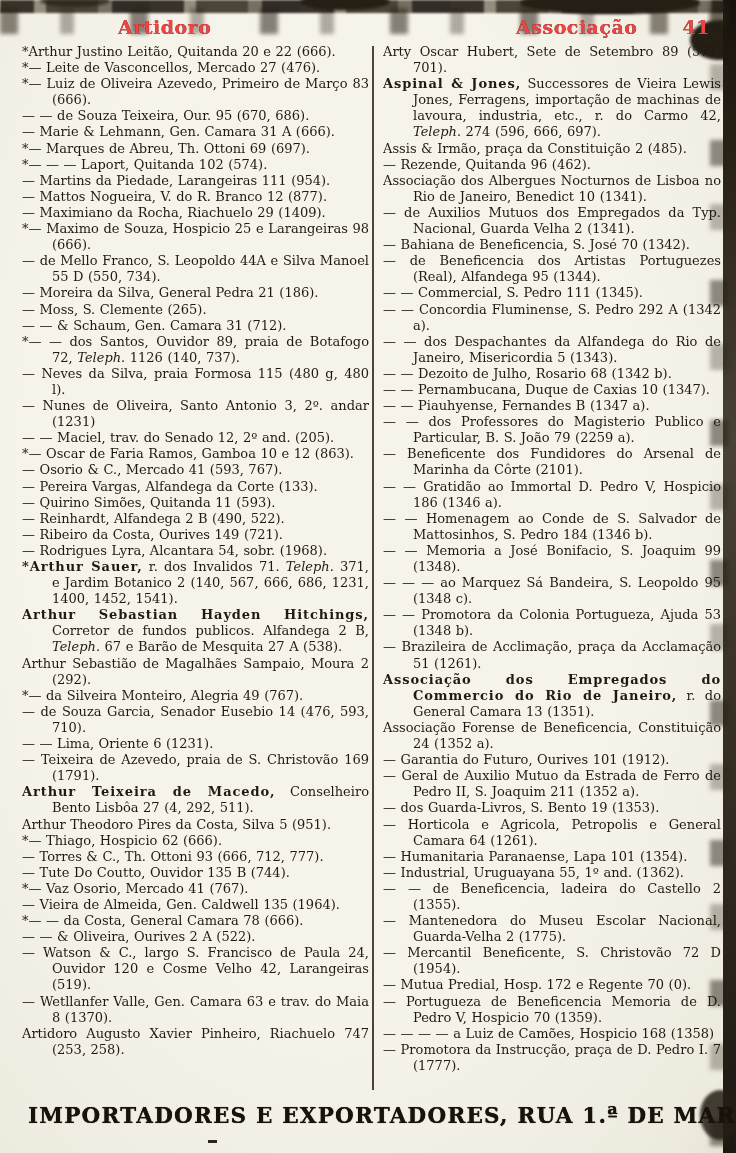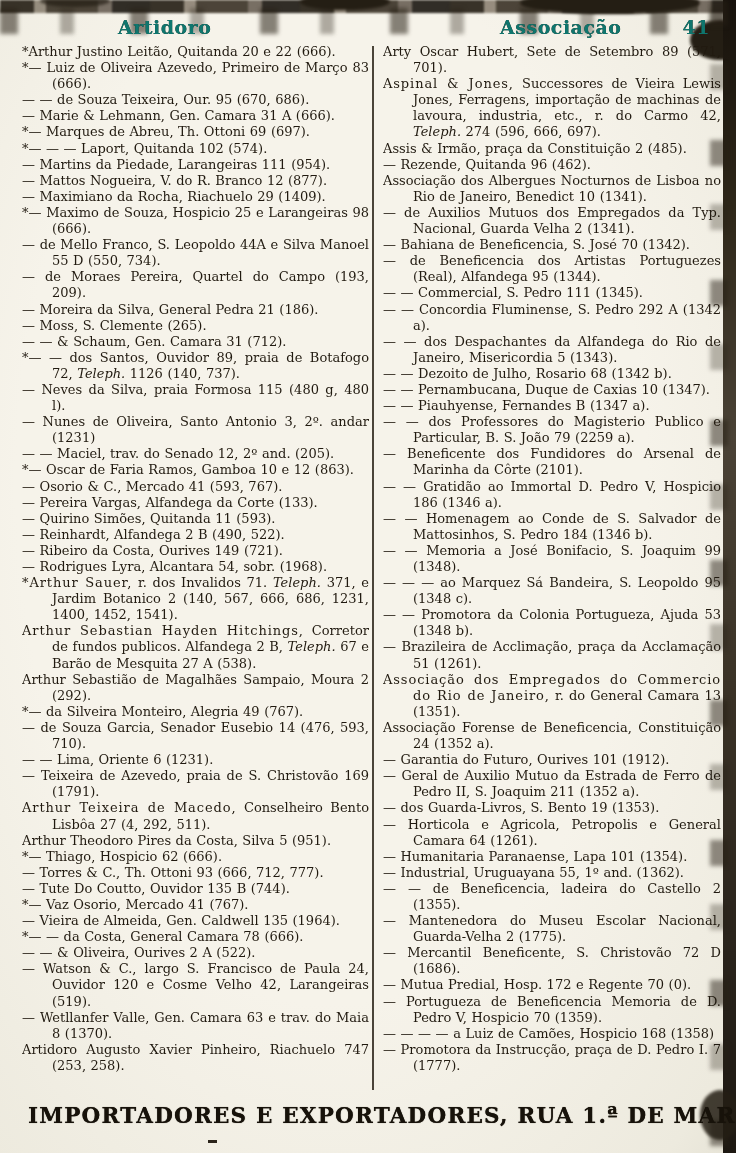--- a/index.html
+++ b/index.html
@@ -18,32 +18,32 @@
     background:repeating-linear-gradient(90deg,rgba(40,33,22,.55) 0 18px,rgba(243,240,232,0) 18px 60px,rgba(40,33,22,.35) 60px 74px,rgba(243,240,232,0) 74px 130px);
     filter:blur(2px);}
   .blob{position:absolute;background:#241e14;border-radius:50%;filter:blur(1.5px);}
   .edge-right{position:absolute;top:0;right:0;width:13px;height:1153px;
     background:linear-gradient(180deg,#17120c 0%,#2e2719 18%,#4a4236 38%,#3a3226 60%,#2a241c 82%,#1d1812 100%);
     filter:blur(.5px);}
   .edge-right2{position:absolute;top:0;right:8px;width:18px;height:1153px;
     background:repeating-linear-gradient(180deg,rgba(40,33,22,.5) 0 26px,rgba(243,240,232,0) 26px 64px,rgba(40,33,22,.3) 64px 90px,rgba(243,240,232,0) 90px 140px);
     filter:blur(2px);}
   
-  .running-head{position:absolute;top:16px;left:0;width:736px;height:30px;font-weight:bold;font-size:19px;letter-spacing:.5px;color:#0f766e;text-shadow:0 0 .6px #241d12;}
+  .running-head{position:absolute;top:16px;left:0;width:736px;height:30px;font-weight:bold;font-size:19px;letter-spacing:.5px;color:#ef4444;text-shadow:0 0 .6px #241d12;}
   .head-left{position:absolute;left:118px;top:0;}
-  .head-right{position:absolute;left:500px;top:0;}
+  .head-right{position:absolute;left:516px;top:0;}
   .page-num{position:absolute;right:26px;top:0;}
   
   .col{position:absolute;top:44px;overflow:hidden;}
   .col-left{left:22px;width:347px;height:1042px;}
   .col-right{left:383px;width:338px;height:1048px;}
   .divider{position:absolute;left:372px;top:46px;height:1044px;width:1.6px;background:#2b241a;opacity:.85;}
   .entry{margin:0;padding-left:30px;text-indent:-30px;text-align:justify;
     font-size:13px;line-height:16.1px;word-spacing:.4px;}
-  .entry span.b{font-weight:normal;letter-spacing:.9px;}
+  .entry span.b{font-weight:bold;letter-spacing:.9px;}
   .entry span.i{font-style:italic;font-weight:normal;letter-spacing:0;}
   
   .footer-banner{position:absolute;left:28px;top:1103px;width:760px;height:30px;
     font-weight:bold;font-size:21.5px;letter-spacing:1.2px;white-space:nowrap;color:#17120a;
     text-shadow:0 0 .7px #17120a;}
   .footer-dash{position:absolute;left:208px;top:1140px;width:9px;height:3px;background:#2b241a;}
 </style>
 </head>
 <body>
 
@@ -62,31 +62,31 @@
   <div class="running-head">
     <span class="head-left">Artidoro</span>
     <span class="head-right">Associação</span>
     <span class="page-num">41</span>
   </div>
 
   <div class="divider"></div>
 
   <div class="col col-left">
       <p class="entry"><span>*Arthur Justino Leitão, Quitanda 20 e 22 (666).</span></p>
+      <p class="entry"><span>*— Leite de Vasconcellos, Mercado 27 (476).</span></p>
       <p class="entry"><span>*— Luiz de Oliveira Azevedo, Primeiro de Março 83 (666).</span></p>
       <p class="entry"><span>— — de Souza Teixeira, Our. 95 (670, 686).</span></p>
       <p class="entry"><span>— Marie &amp; Lehmann, Gen. Camara 31 A (666).</span></p>
       <p class="entry"><span>*— Marques de Abreu, Th. Ottoni 69 (697).</span></p>
       <p class="entry"><span>*— — — Laport, Quitanda 102 (574).</span></p>
       <p class="entry"><span>— Martins da Piedade, Larangeiras 111 (954).</span></p>
       <p class="entry"><span>— Mattos Nogueira, V. do R. Branco 12 (877).</span></p>
       <p class="entry"><span>— Maximiano da Rocha, Riachuelo 29 (1409).</span></p>
       <p class="entry"><span>*— Maximo de Souza, Hospicio 25 e Larangeiras 98 (666).</span></p>
       <p class="entry"><span>— de Mello Franco, S. Leopoldo 44A e Silva Manoel 55 D (550, 734).</span></p>
-      <p class="entry"><span>— de Moraes Pereira, Quartel do Campo (193, 209).</span></p>
       <p class="entry"><span>— Moreira da Silva, General Pedra 21 (186).</span></p>
       <p class="entry"><span>— Moss, S. Clemente (265).</span></p>
       <p class="entry"><span>— — &amp; Schaum, Gen. Camara 31 (712).</span></p>
       <p class="entry"><span>*— — dos Santos, Ouvidor 89, praia de Botafogo 72, </span><span class="i">Teleph.</span><span> 1126 (140, 737).</span></p>
       <p class="entry"><span>— Neves da Silva, praia Formosa 115 (480 g, 480 l).</span></p>
       <p class="entry"><span>— Nunes de Oliveira, Santo Antonio 3, 2º. andar (1231)</span></p>
       <p class="entry"><span>— — Maciel, trav. do Senado 12, 2º and. (205).</span></p>
       <p class="entry"><span>*— Oscar de Faria Ramos, Gamboa 10 e 12 (863).</span></p>
       <p class="entry"><span>— Osorio &amp; C., Mercado 41 (593, 767).</span></p>
       <p class="entry"><span>— Pereira Vargas, Alfandega da Corte (133).</span></p>
@@ -140,21 +140,21 @@
       <p class="entry"><span class="b">Associação dos Empregados do Commercio do Rio de Janeiro,</span><span> r. do General Camara 13 (1351).</span></p>
       <p class="entry"><span>Associação Forense de Beneficencia, Constituição 24 (1352 a).</span></p>
       <p class="entry"><span>— Garantia do Futuro, Ourives 101 (1912).</span></p>
       <p class="entry"><span>— Geral de Auxilio Mutuo da Estrada de Ferro de Pedro II, S. Joaquim 211 (1352 a).</span></p>
       <p class="entry"><span>— dos Guarda-Livros, S. Bento 19 (1353).</span></p>
       <p class="entry"><span>— Horticola e Agricola, Petropolis e General Camara 64 (1261).</span></p>
       <p class="entry"><span>— Humanitaria Paranaense, Lapa 101 (1354).</span></p>
       <p class="entry"><span>— Industrial, Uruguayana 55, 1º and. (1362).</span></p>
       <p class="entry"><span>— — de Beneficencia, ladeira do Castello 2 (1355).</span></p>
       <p class="entry"><span>— Mantenedora do Museu Escolar Nacional, Guarda-Velha 2 (1775).</span></p>
-      <p class="entry"><span>— Mercantil Beneficente, S. Christovão 72 D (1686).</span></p>
+      <p class="entry"><span>— Mercantil Beneficente, S. Christovão 72 D (1954).</span></p>
       <p class="entry"><span>— Mutua Predial, Hosp. 172 e Regente 70 (0).</span></p>
       <p class="entry"><span>— Portugueza de Beneficencia Memoria de D. Pedro V, Hospicio 70 (1359).</span></p>
       <p class="entry"><span>— — — — a Luiz de Camões, Hospicio 168 (1358)</span></p>
       <p class="entry"><span>— Promotora da Instrucção, praça de D. Pedro I. 7 (1777).</span></p>
     </div>
 
   <div class="footer-banner">IMPORTADORES E EXPORTADORES, RUA 1.ª DE MARÇO, 1</div>
   <div class="footer-dash"></div>
 
 </div>

